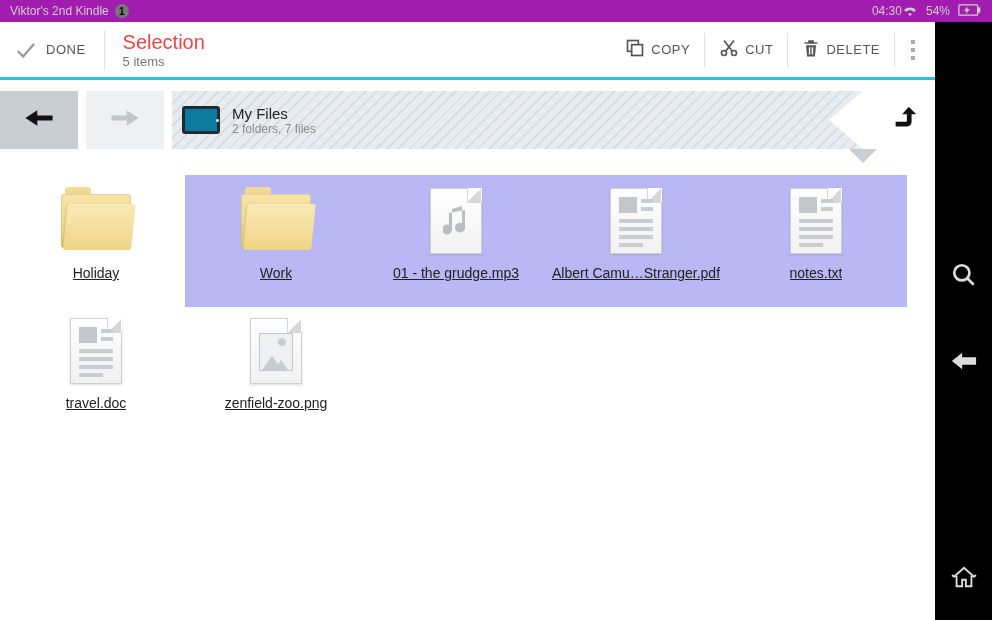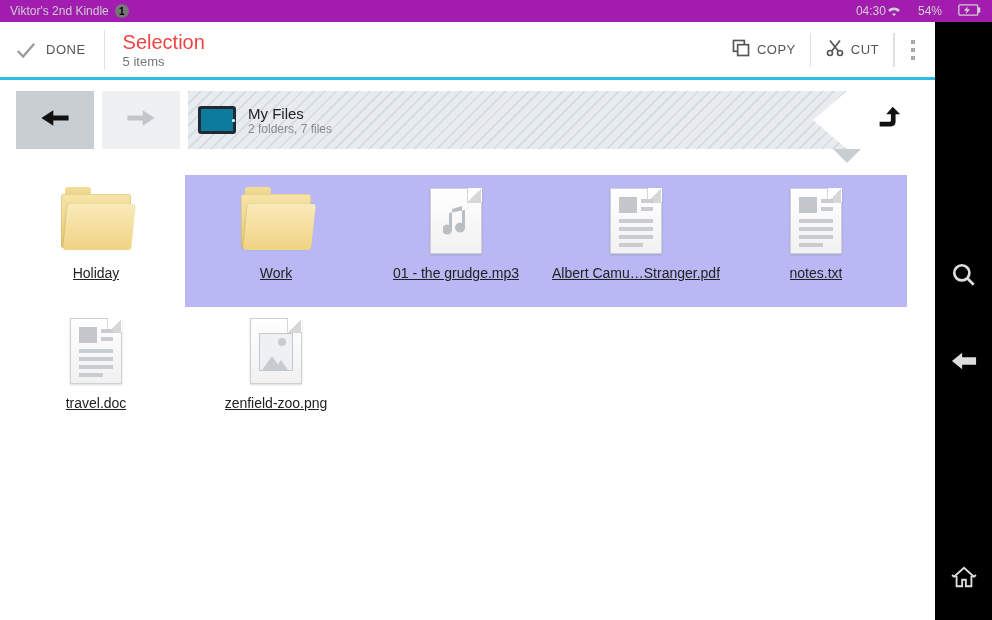--- a/index.html
+++ b/index.html
@@ -3,21 +3,21 @@
 <meta charset="utf-8">
 <style>
   * { box-sizing: border-box; margin: 0; padding: 0; }
   html, body { width: 992px; height: 620px; overflow: hidden; font-family: "Helvetica Neue", Arial, sans-serif; }
   body { display: flex; flex-direction: column; background: #000; }
 
   
   .status-bar { height: 22px; background: #a21caf; color: #cfcfcf; font-size: 12px; display: flex; align-items: center; padding: 0 10px; }
   .status-left { display: flex; align-items: center; gap: 6px; }
   .status-center { flex: 1; text-align: right; }
-  .status-right { display: flex; align-items: center; gap: 16px; text-align: center; }
+  .status-right { display: flex; align-items: center; gap: 8px; text-align: center; }
   .badge-count { width: 14px; height: 14px; border-radius: 50%; background: #777; color: #000; font-size: 10px; display: flex; align-items: center; justify-content: center; font-weight: bold;}
 
   
   .main-row { flex: 1; display: flex; background: #000; border-radius: 17px; }
 
   
   .content-area { width: 935px; height: 598px; background: #fff; display: flex; flex-direction: column; }
 
   
   .sys-bar { width: 57px; background: #000; display: flex; flex-direction: column; align-items: center; justify-content: flex-start; padding-top: 240px; gap: 60px; }
@@ -32,21 +32,21 @@
   .title-block { padding-left: 18px; flex: 1; }
   .title-main { font-size: 20px; color:#ef4444; font-weight: 400;}
   .title-sub { font-size: 13px; color:#777; }
   .ab-actions { display:flex; align-items:center; }
   .ab-btn { display:flex; align-items:center; gap:6px; padding: 0 14px; height:40px; cursor:pointer; font-size:13px; color:#555; letter-spacing:0.5px;}
   .ab-sep { width:1px; height: 34px; background:#e0e0e0; }
   .overflow { width: 36px; display:flex; justify-content:center; align-items:center; cursor:pointer;}
   .dot { width:4px; height:4px; background:#aaa; margin:2px 0;}
 
   
-  .nav-bar { height: 80px; background:#fff; display:flex; align-items:center; padding: 0 16px; gap:8px; position:relative;}
+  .nav-bar { height: 80px; background:#fff; display:flex; align-items:center; padding: 0 0; gap:8px; position:relative;}
   .nav-btn { width:78px; height:58px; display:flex; align-items:center; justify-content:center; cursor:pointer;}
   .nav-back { background:#c9ced2; }
   .nav-fwd { background:#eef0f2; }
   .breadcrumb { flex:1; height:58px; position:relative; background: repeating-linear-gradient(135deg, #d8dde1 0 2px, #e8ebef 2px 8px); display:flex; align-items:center; padding-left:10px; }
   .crumb-tablet { width: 38px; height: 28px; background:#0d7b9e; border:3px solid #202a33; border-radius:3px; position:relative; margin-right:12px;}
   .crumb-tablet::after{content:"";position:absolute;right:-2px;top:10px;width:3px;height:3px;background:#fff;border-radius:50%;}
   .crumb-text .t1 { font-size:15px; color:#222; }
   .crumb-text .t2 { font-size:12px; color:#8a8a8a; }
   .crumb-arrow { position:absolute; right:0; top:0; width:0; height:0; border-top:29px solid transparent; border-bottom:29px solid transparent; border-right:34px solid #fff;}
   .crumb-tail { position:absolute; right:-14px; bottom:-14px; width:0;height:0; border-left:14px solid transparent; border-right:14px solid transparent; border-top:14px solid #c9ced2; transform:rotate(0deg);}
@@ -139,20 +139,30 @@
           <span>
             <svg width="20" height="20" viewBox="0 0 24 24">
                 <circle cx="6" cy="18" r="3" fill="none" stroke="#555" stroke-width="2"></circle>
                 <circle cx="18" cy="18" r="3" fill="none" stroke="#555" stroke-width="2"></circle>
                 <path stroke="#555" stroke-width="2" d="M8 16L18 3M16 16L6 3"></path>
               </svg>
           </span>
           <span>CUT</span>
         </div>
         <div class="ab-sep"></div>
+        <div class="ab-btn">
+          <span>
+            <svg width="18" height="20" viewBox="0 0 24 28">
+                <path fill="#555" d="M3 6h18v2H3zM8 3h8v3H8zM5 10h14l-1.5 16h-11z"></path>
+                <rect x="9" y="13" width="2" height="10" fill="#fff"></rect>
+                <rect x="13" y="13" width="2" height="10" fill="#fff"></rect>
+              </svg>
+          </span>
+          <span>DELETE</span>
+        </div>
         <div class="ab-sep"></div>
         <div class="overflow">
           <div style="display:flex;flex-direction:column;">
             <span class="dot"></span>
               <span class="dot"></span>
               <span class="dot"></span>
           </div>
         </div>
       </div>
     </div>

